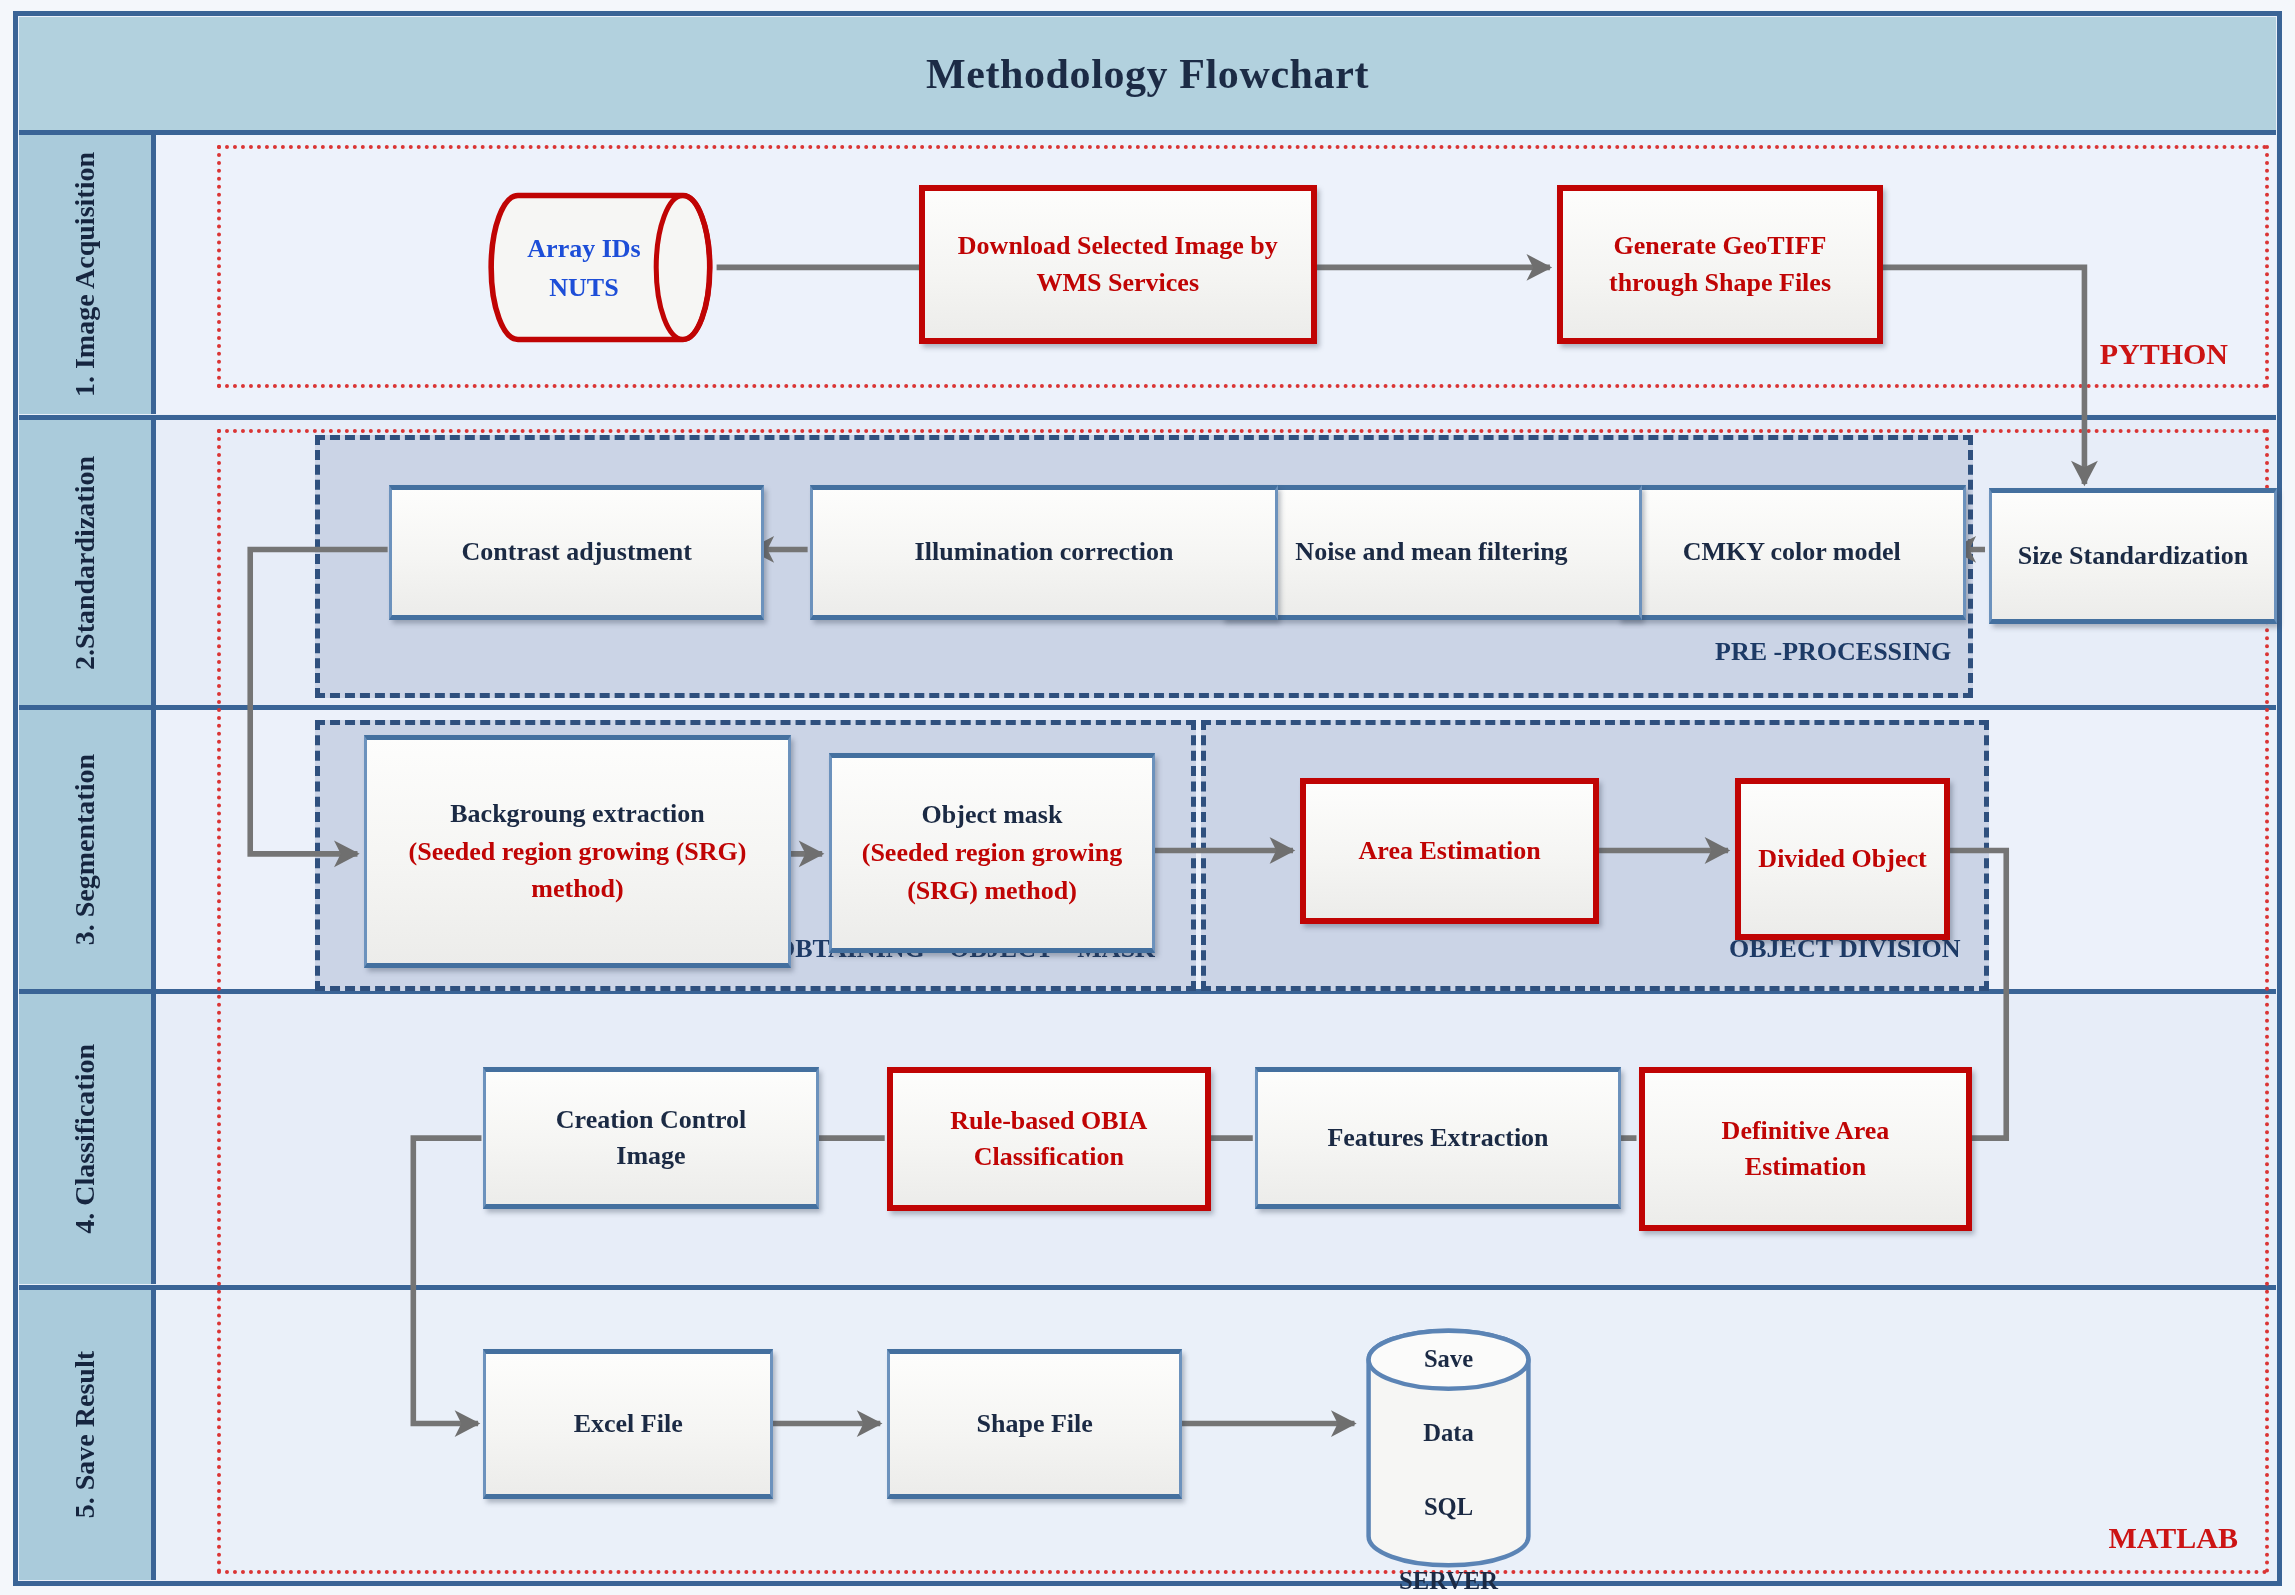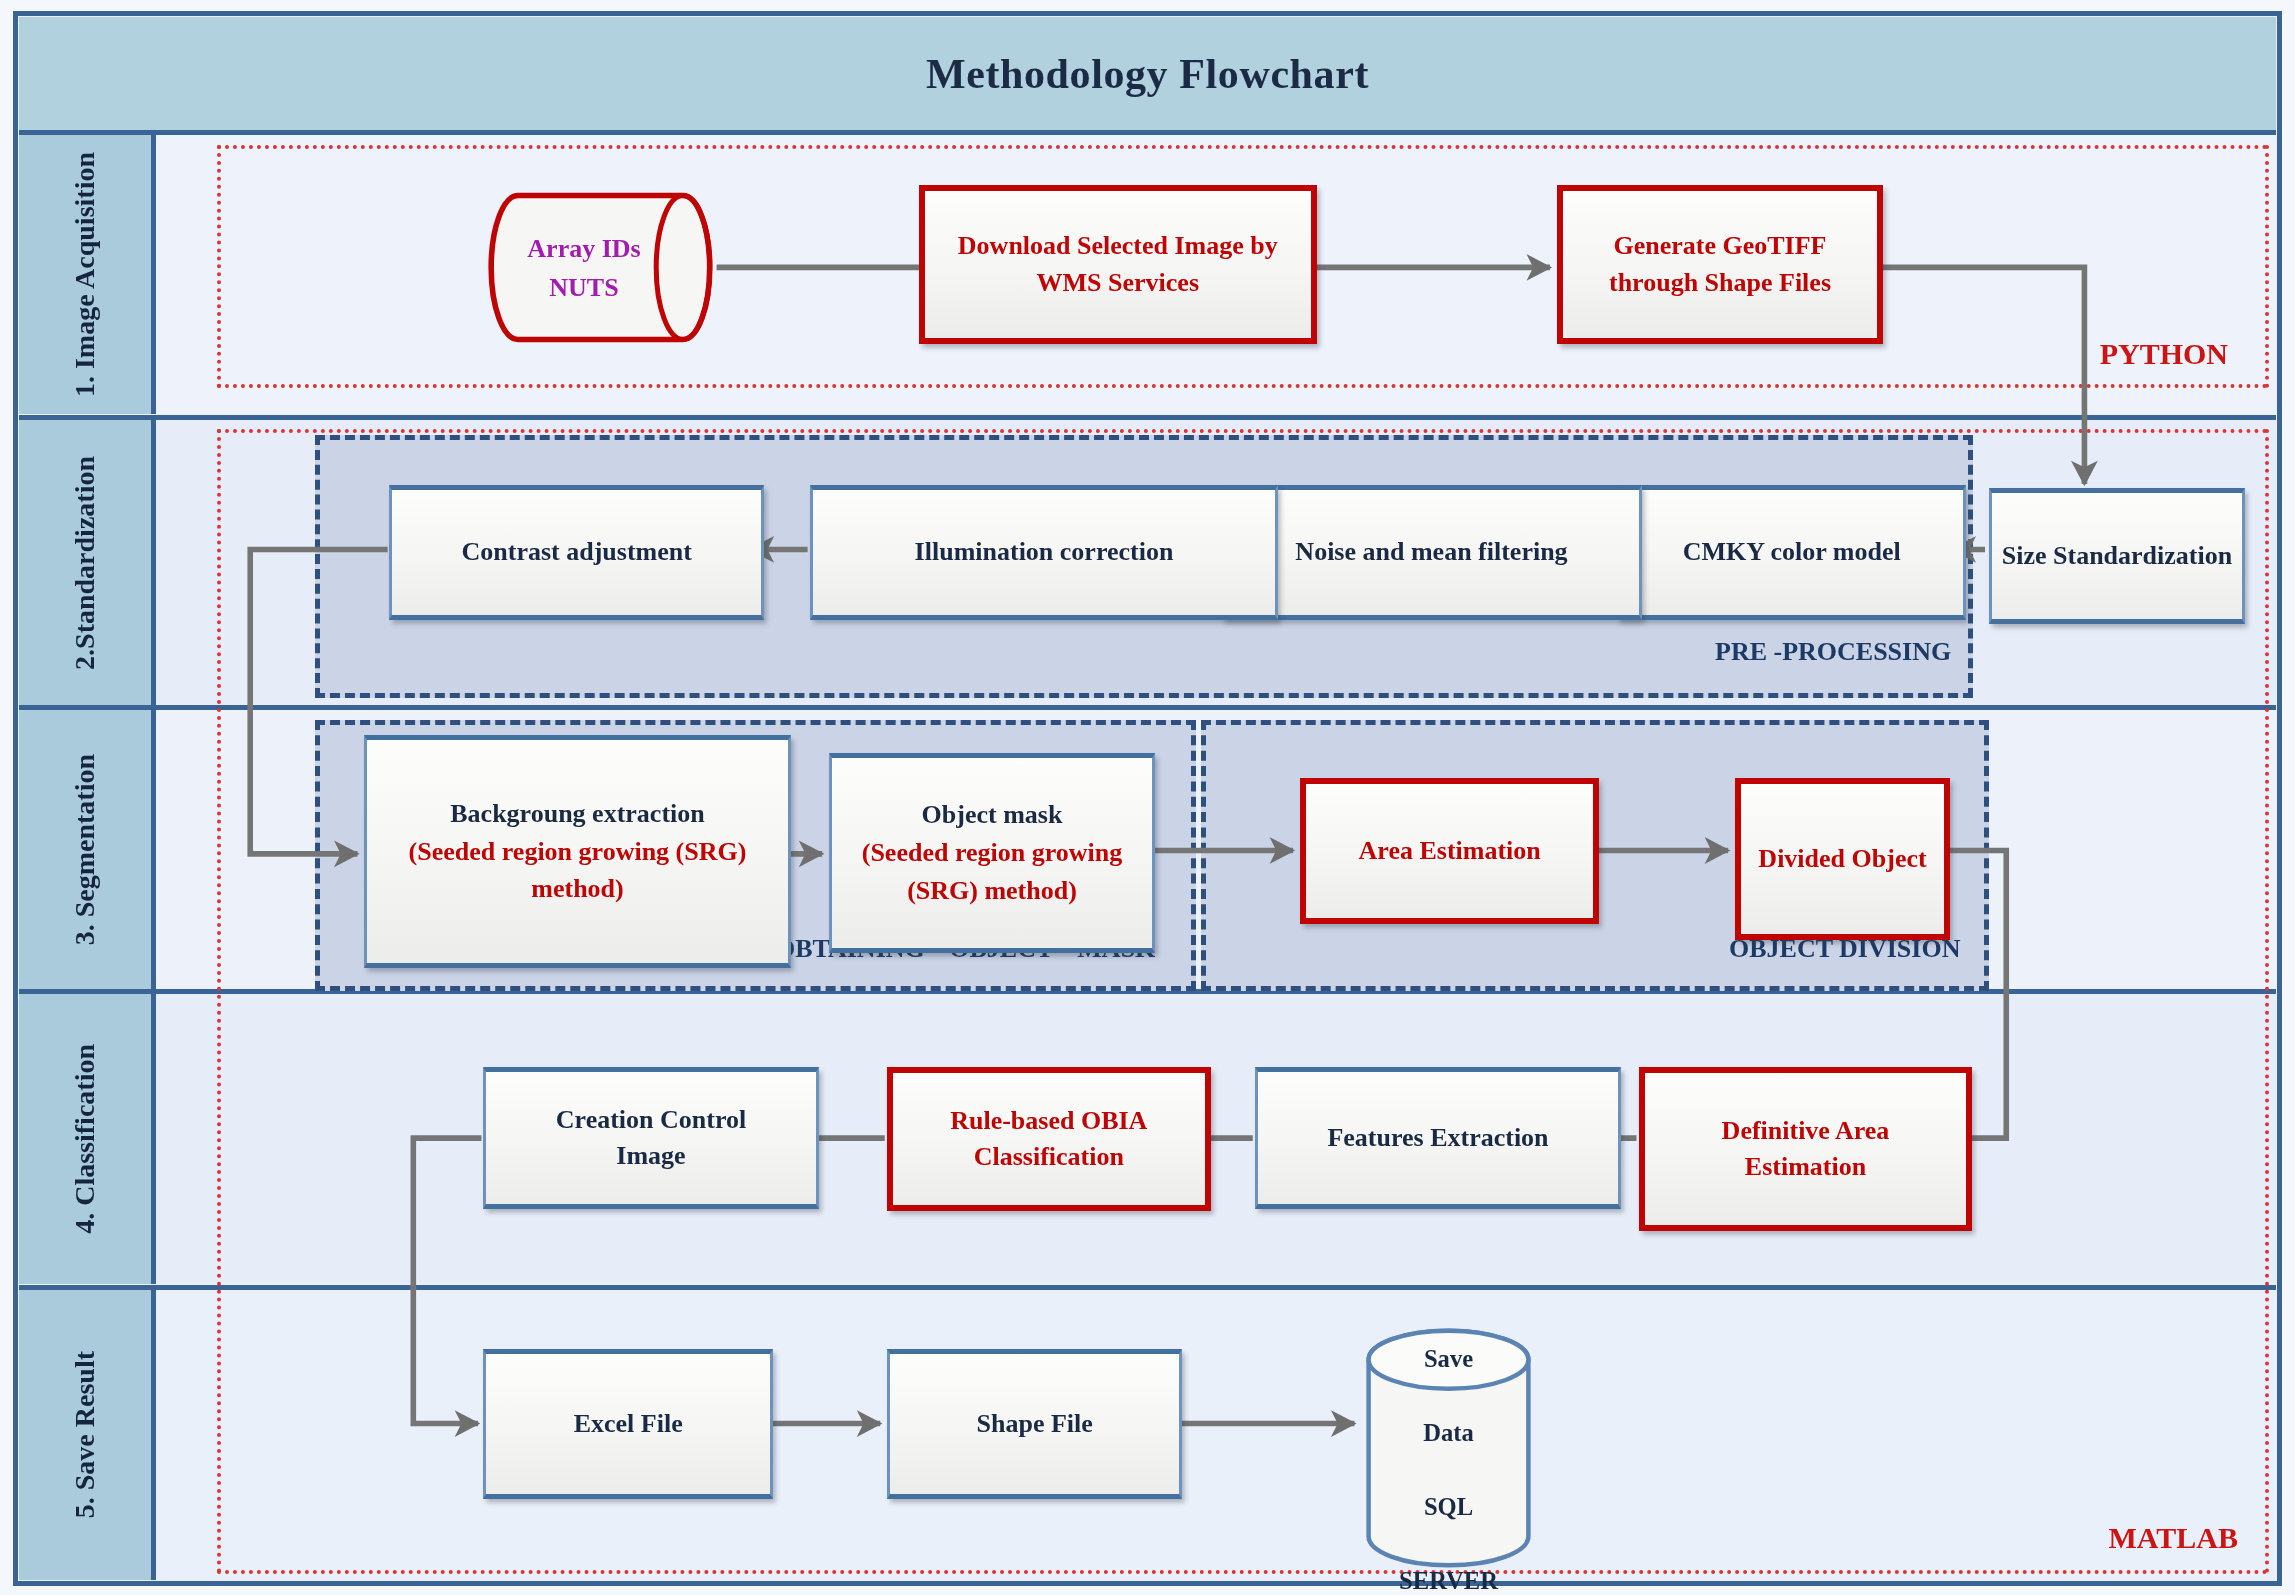--- a/index.html
+++ b/index.html
@@ -113,35 +113,35 @@
   <polyline points="862,2037 740,2037 740,2548 856,2548" marker-end="url(#ah)"></polyline>
   <polyline points="1360,2548 1576,2548" marker-end="url(#ah)"></polyline>
   <polyline points="2092,2548 2425,2548" marker-end="url(#ah)"></polyline>
 </svg>
 
 <div class="cyl" style="left:483px;top:190px;width:231px;height:155px;">
   <svg width="231" height="155" viewBox="0 0 413 278">
     <path d="M 358 10 A 48 129 0 0 1 358 268 L 62 268 A 48 129 0 0 1 62 10 Z" fill="#f6f6f4" stroke="#c00404" stroke-width="10"></path>
     <ellipse cx="358" cy="139" rx="48" ry="129" fill="none" stroke="#c00404" stroke-width="9"></ellipse>
   </svg>
-  <div class="cyl-text" style="left:17px;top:0;width:168px;height:155px;font-size:26px;color:#a21caf;line-height:1.5;">
+  <div class="cyl-text" style="left:17px;top:0;width:168px;height:155px;font-size:26px;color:#1d4ed8;line-height:1.5;">
     <span>Array IDs</span>
     <span>NUTS</span>
   </div>
 </div>
 
 <div class="box red" style="left:919px;top:185px;width:341px;height:147px;padding:0 22.3px;">
   <span>Download Selected Image by WMS Services</span>
 </div>
 
 <div class="box red" style="left:1557px;top:185px;width:280px;height:147px;padding:0 17px;">
   <span>Generate GeoTIFF through Shape Files</span>
 </div>
 
-<div class="box blue" style="left:1989px;top:488px;width:250px;height:126px;padding:0 0;">
+<div class="box blue" style="left:1989px;top:488px;width:250px;height:126px;padding:0 16px;">
   <span>Size Standardization</span>
 </div>
 
 <div class="box blue" style="left:1617px;top:485px;width:321px;height:125px;padding:0 11.2px;">
   <span>CMKY color model</span>
 </div>
 
 <div class="box blue" style="left:1221px;top:485px;width:347px;height:125px;padding:0 34px;">
   <span>Noise and mean filtering</span>
 </div>

